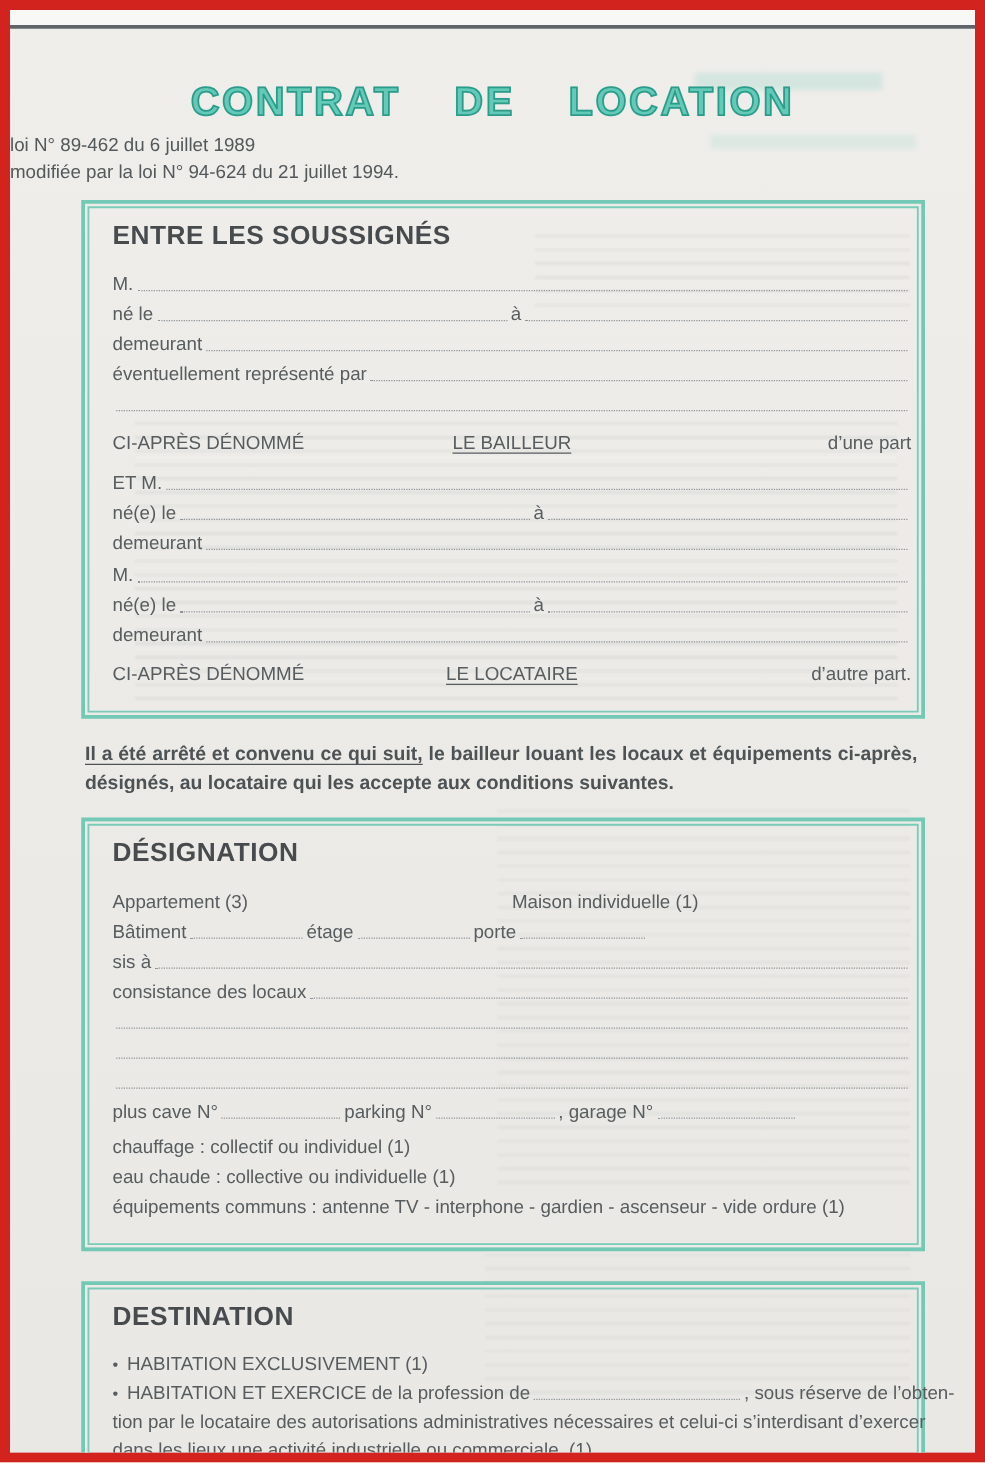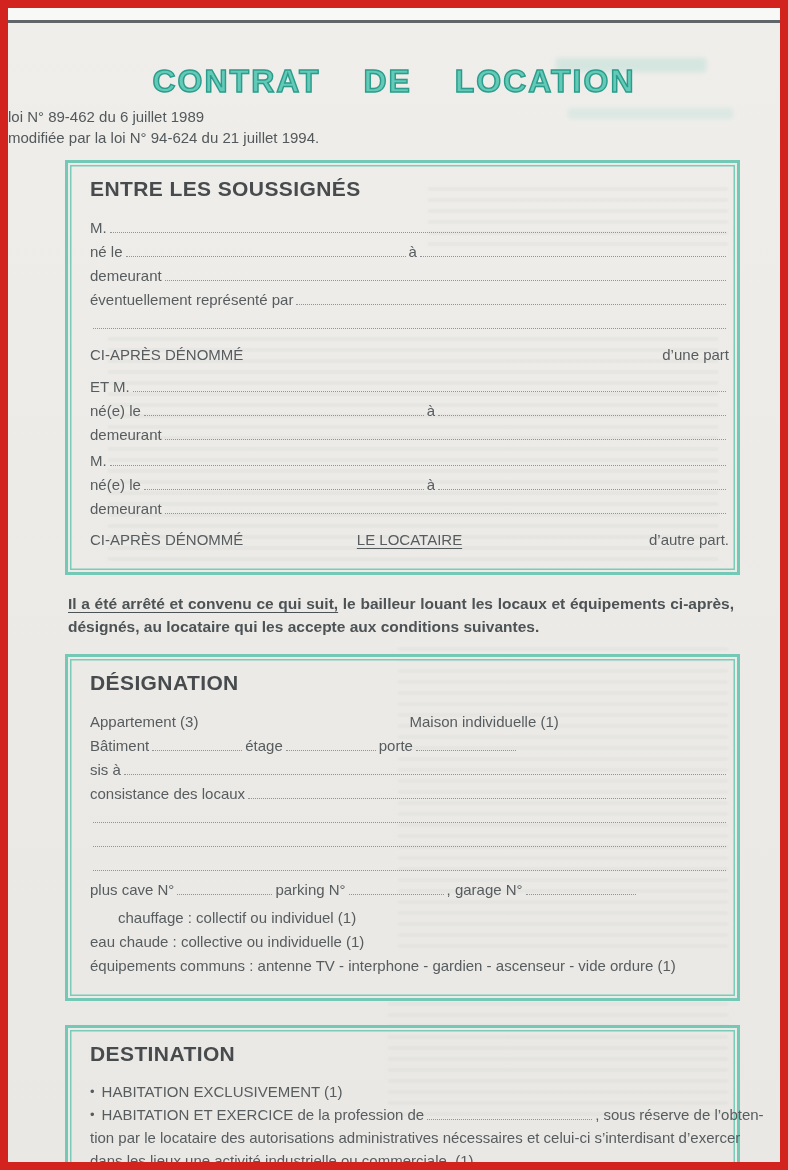--- a/index.html
+++ b/index.html
@@ -82,21 +82,21 @@
   .dots.w90  { flex: 0 0 90px; }
   .dots.w95  { flex: 0 0 95px; }
   .dots.w100 { flex: 0 0 100px; }
   .dots.w110 { flex: 0 0 110px; }
   .dots.w165 { flex: 0 0 165px; }
   .denom { height: 29px; }
   .denom .left   { flex: 1; text-align: left; line-height: 21px; margin-top: 41px; }
   .denom .center { flex: 1; text-align: center; line-height: 21px; }
   .denom .right  { flex: 1; text-align: right; line-height: 21px; margin-top: 47px; }
   .u { text-decoration: underline; text-underline-offset: 3px; }
-  .mt2 { margin-top: 2px; } .mt4 { margin-top: 4px; margin-left: 28px; } .mt8 { margin-top: 8px; }
+  .mt2 { margin-top: 2px; } .mt4 { margin-top: 4px; } .mt8 { margin-top: 8px; }
 
   .agreement {
     margin: 17px 46px 0 60px;
     font-size: 15.5px; line-height: 23px;
     font-weight: bold;
     color: #4d5255;
     text-align: justify;
   }
 
   .two-col { display: flex; }
@@ -147,20 +147,21 @@
         <div class="row">
           <span class="lbl">éventuellement représenté par</span>
           <span class="dots"></span>
         </div>
         <div class="row">
           <span class="dots"></span>
         </div>
 
         <div class="row denom mt2">
           <span class="left">CI-APRÈS DÉNOMMÉ</span>
+          <span class="center u">LE BAILLEUR</span>
           <span class="right">d’une part</span>
         </div>
 
         <div class="row mt8">
           <span class="lbl">ET M.</span>
           <span class="dots"></span>
         </div>
         <div class="row">
           <span class="lbl">né(e) le</span>
           <span class="dots w280"></span>

